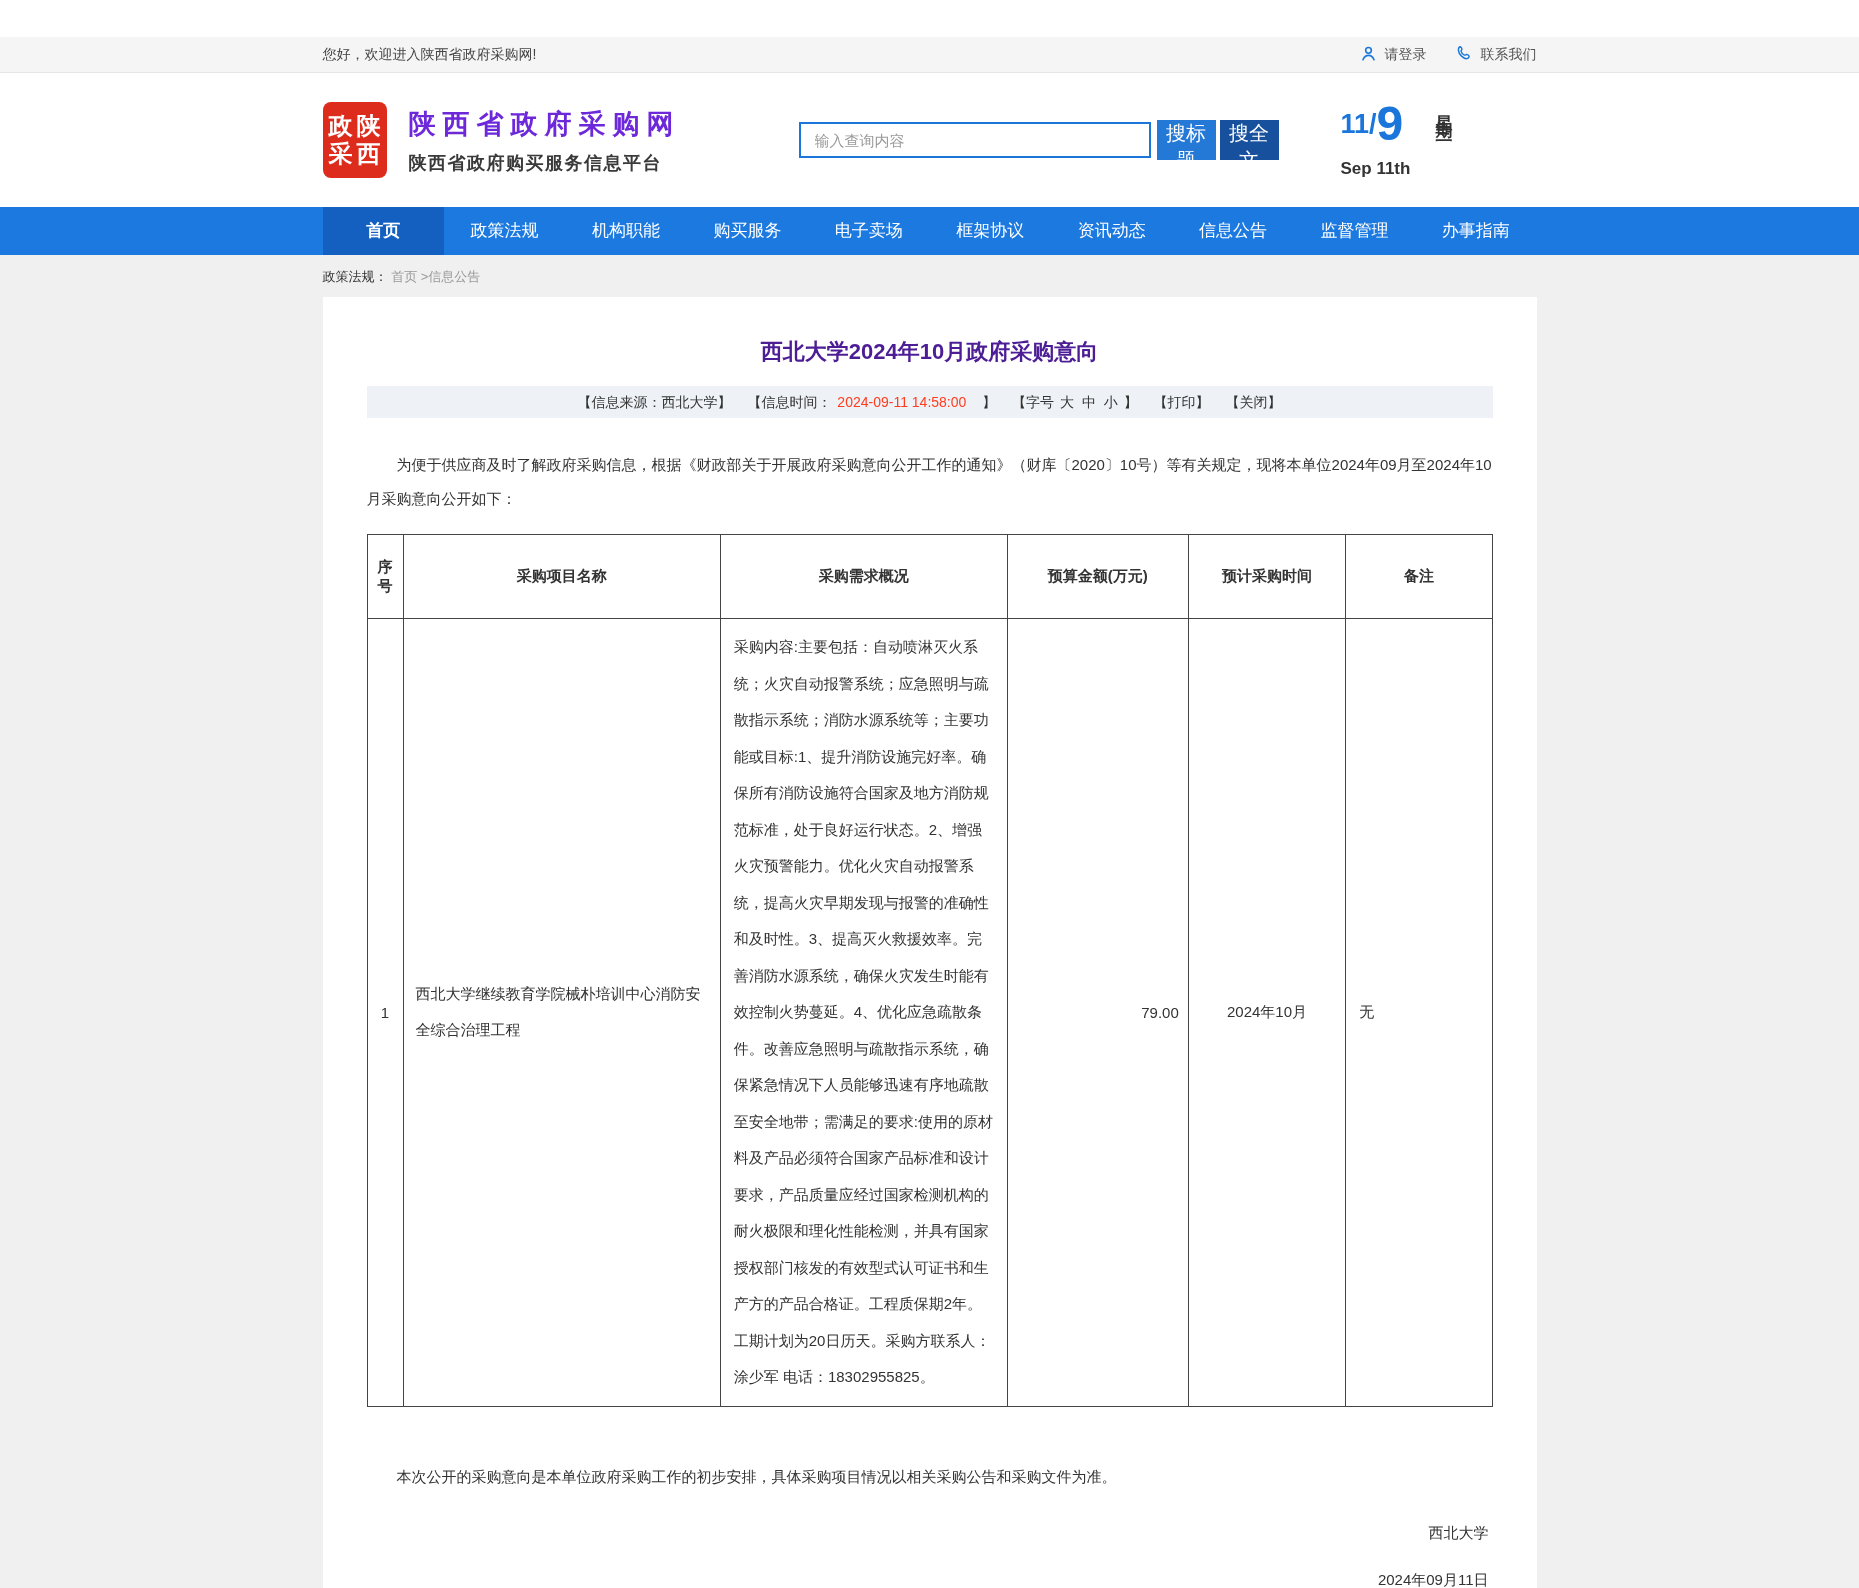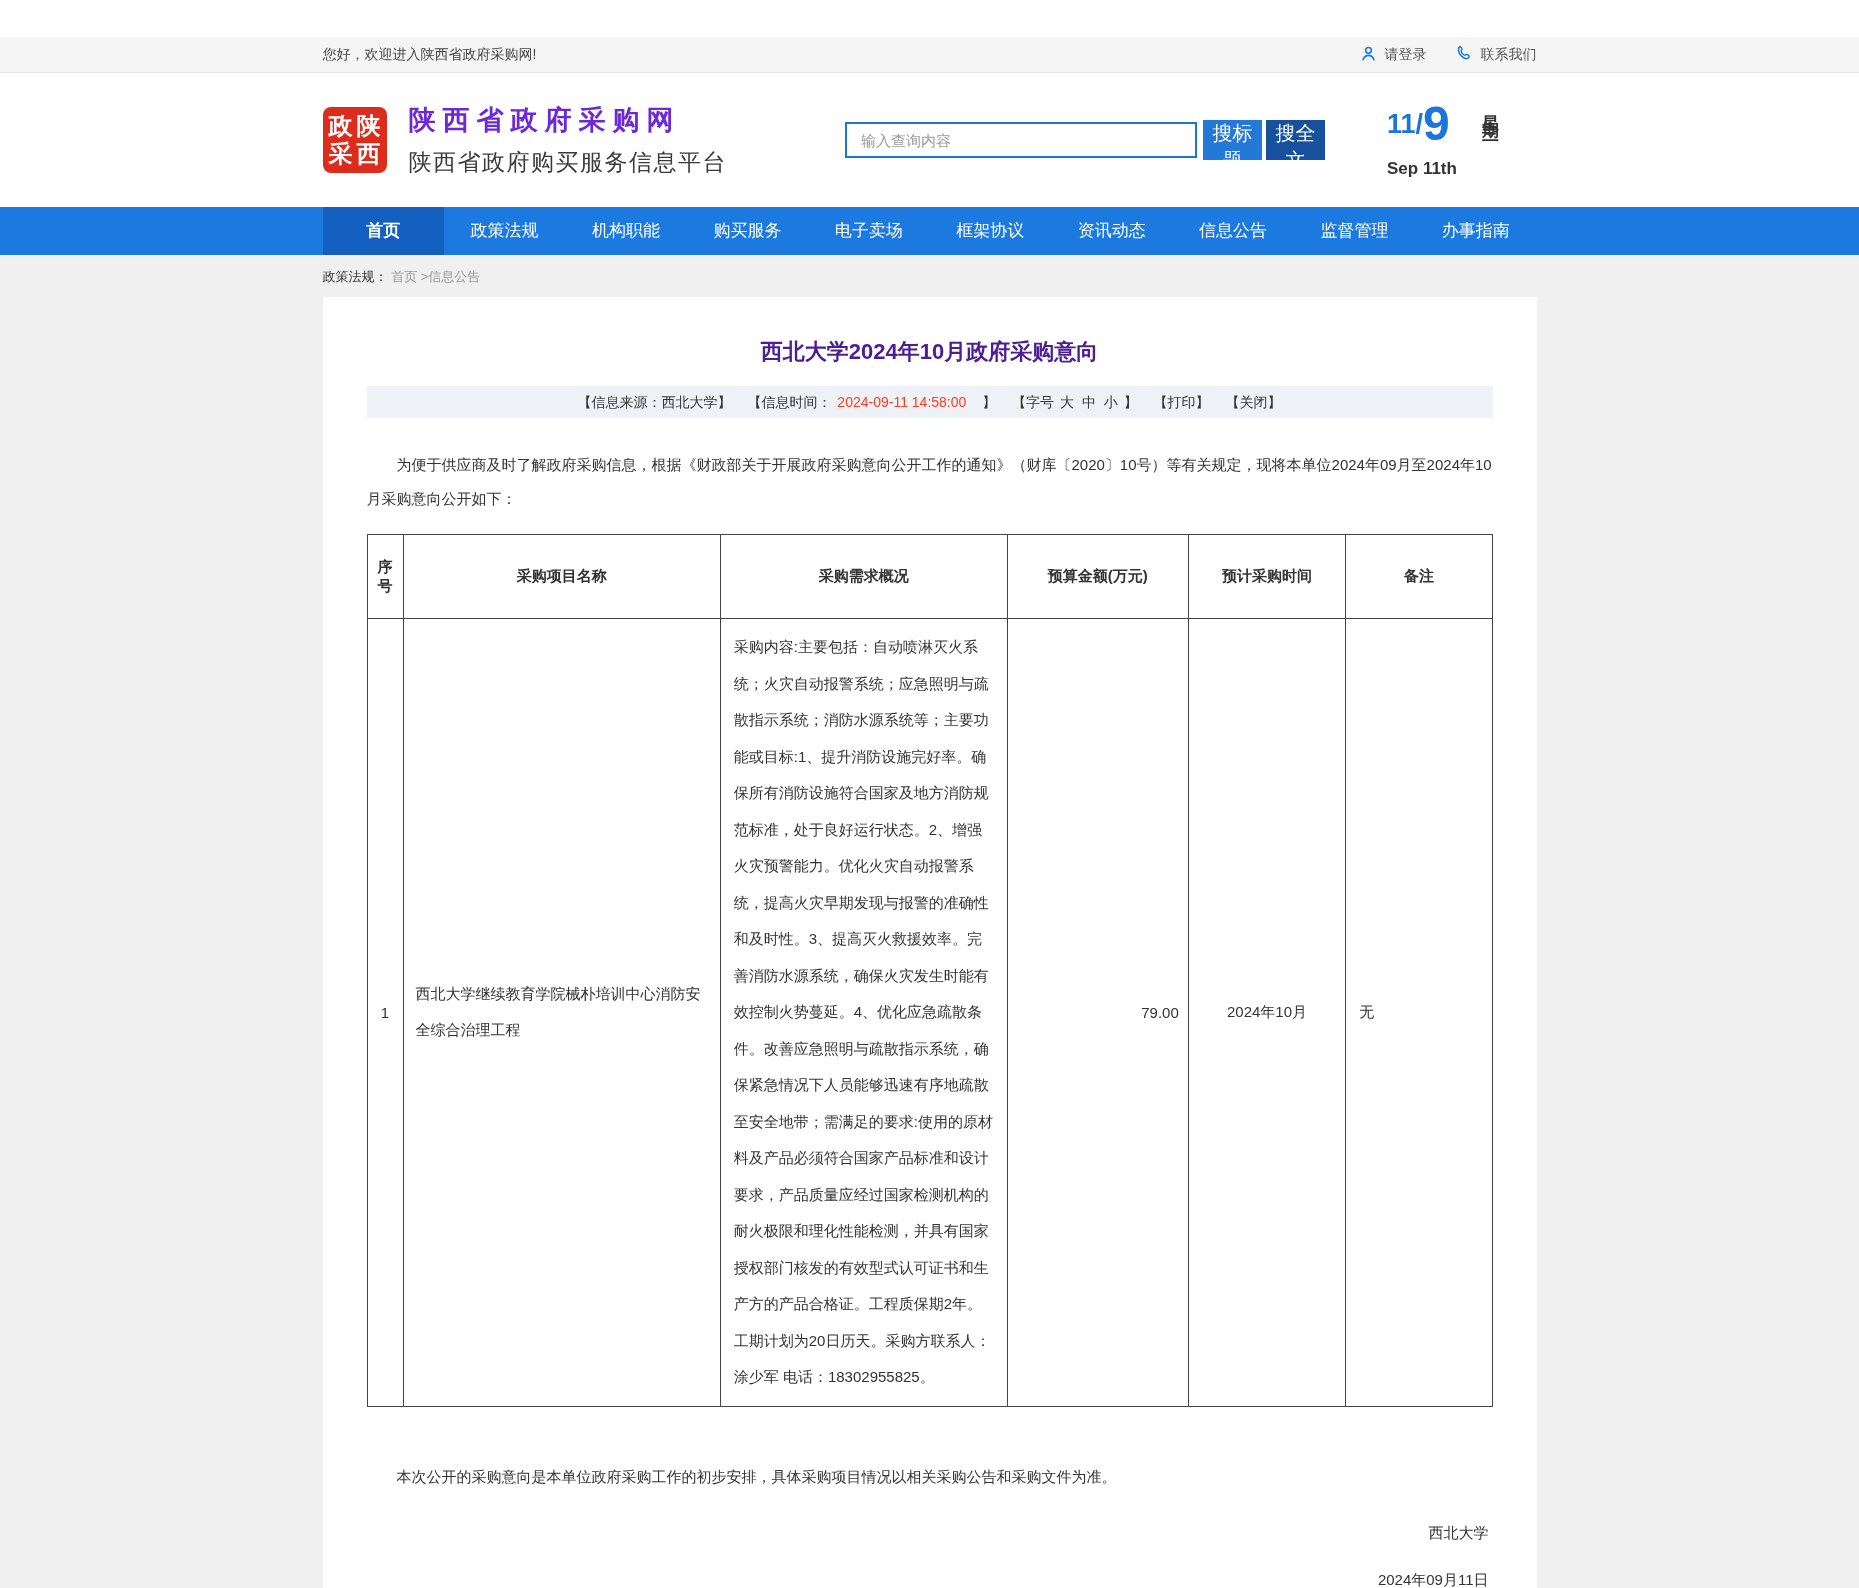--- a/index.html
+++ b/index.html
@@ -9,25 +9,25 @@
   
   .topbar { height: 36px; background: #f5f5f5; border-bottom: 1px solid #e6e6e6; }
   .topbar .wrap { display: flex; align-items: center; justify-content: space-between; height: 100%; margin-top: 37px; }
   .topbar-welcome { font-size: 14px; color: #444; }
   .topbar-right { display: flex; align-items: center; gap: 28px; }
   .topbar-link { display: flex; align-items: center; gap: 7px; font-size: 14px; color: #555; cursor: pointer; }
 
   
   .header { height: 134px; background: #fff; }
   .header .wrap { display: flex; align-items: center; height: 100%; }
-  .logo { width: 64px; height: 66px; background: #dd2b1c; border-radius: 8px; display: flex; flex-direction: column; justify-content: center; align-items: center; gap: 2px; flex: none; }
+  .logo { width: 64px; height: 76px; background: #dd2b1c; border-radius: 8px; display: flex; flex-direction: column; justify-content: center; align-items: center; gap: 2px; flex: none; }
   .logo span { color: #fff; font-size: 24px; font-weight: bold; letter-spacing: 4px; line-height: 1.1; margin-left: 4px; }
   .site-titles { margin-left: 22px; }
   .site-name { font-size: 27px; font-weight: bold; color: #6d28d9; letter-spacing: 7px; }
-  .site-subtitle { font-size: 23px; font-weight: normal; color: #3a3a3a; letter-spacing: 1.5px; margin-top: 9px; }
+  .site-subtitle { font-size: 18px; font-weight: bold; color: #3a3a3a; letter-spacing: 1.5px; margin-top: 9px; }
   .search-area { display: flex; align-items: center; margin-left: 118px; }
   .search-input { width: 352px; height: 36px; border: 2px solid #1b76db; padding: 0 14px; font-size: 15px; color: #333; outline: none; }
   .search-input::placeholder { color: #9a9a9a; }
   .search-btn { height: 40px; width: 59px; border: none; color: #fff; font-size: 20px; cursor: pointer; }
   .btn-title { background: #2478d6; margin-left: 6px; }
   .btn-full { background: #17519e; margin-left: 4px; }
   .date-block { margin-left: 62px; display: flex; align-items: flex-start; gap: 22px; }
   .date-md { color: #1b76db; font-weight: bold; font-size: 27px; line-height: 46px; }
   .date-day { color: #1b76db; font-weight: bold; font-size: 48px; line-height: 46px; }
   .date-en { font-size: 17px; font-weight: bold; color: #333; margin-top: 12px; text-align: center; }

